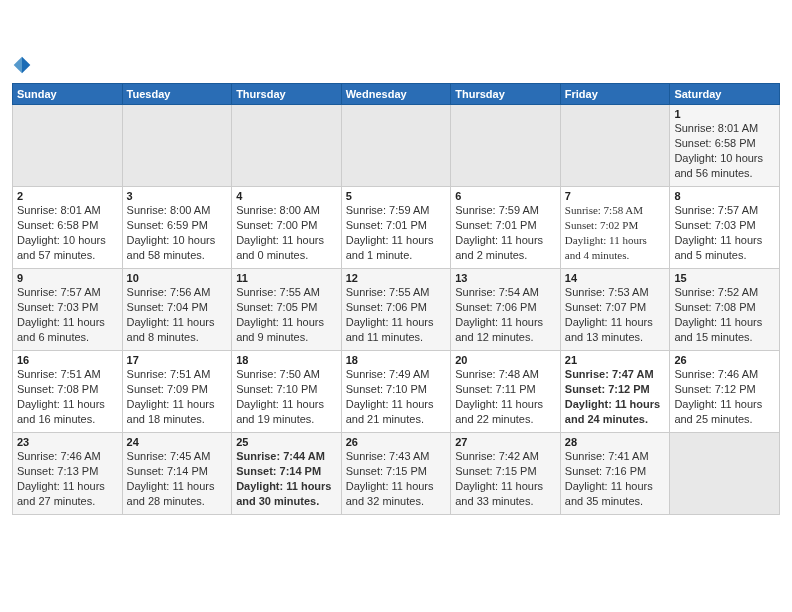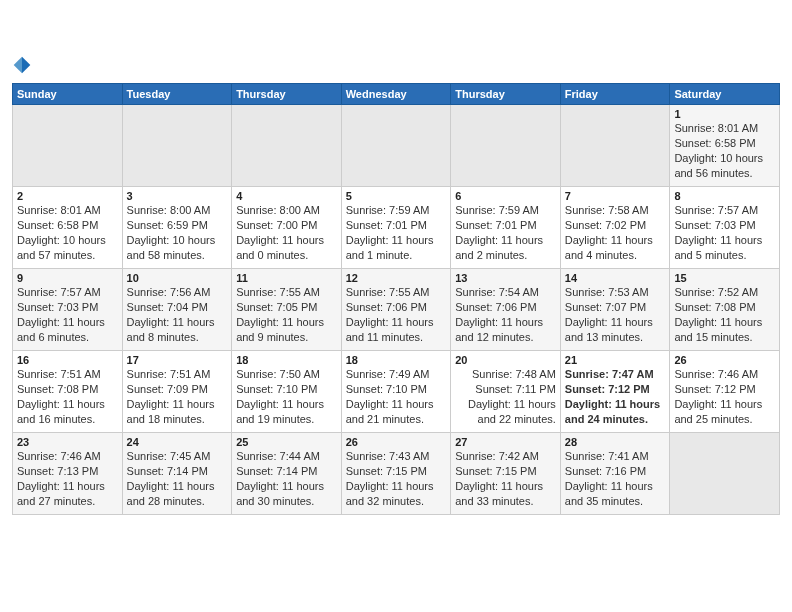--- a/index.html
+++ b/index.html
@@ -177,21 +177,21 @@
           </td>
           <td>
             <span class="day-num">6</span>
             <div class="day-info" style="white-space: pre-line;">Sunrise: 7:59 AM
 Sunset: 7:01 PM
 Daylight: 11 hours
 and 2 minutes.</div>
           </td>
           <td>
             <span class="day-num">7</span>
-            <div class="day-info" style="white-space: pre-line;">Sunrise: 7:58 AM
+            <div class="day-info" style="white-space: pre-line; font-family: Liberation Serif, serif;">Sunrise: 7:58 AM
 Sunset: 7:02 PM
 Daylight: 11 hours
 and 4 minutes.</div>
           </td>
           <td>
             <span class="day-num">8</span>
             <div class="day-info" style="white-space: pre-line;">Sunrise: 7:57 AM
 Sunset: 7:03 PM
 Daylight: 11 hours
 and 5 minutes.</div>
@@ -272,21 +272,21 @@
           </td>
           <td>
             <span class="day-num">18</span>
             <div class="day-info" style="white-space: pre-line;">Sunrise: 7:49 AM
 Sunset: 7:10 PM
 Daylight: 11 hours
 and 21 minutes.</div>
           </td>
           <td>
             <span class="day-num">20</span>
-            <div class="day-info" style="white-space: pre-line; text-align: right;">Sunrise: 7:48 AM
+            <div class="day-info" style="white-space: pre-line;">Sunrise: 7:48 AM
 Sunset: 7:11 PM
 Daylight: 11 hours
 and 22 minutes.</div>
           </td>
           <td>
             <span class="day-num">21</span>
             <div class="day-info" style="white-space: pre-line; font-weight: bold;">Sunrise: 7:47 AM
 Sunset: 7:12 PM
 Daylight: 11 hours
 and 24 minutes.</div>
@@ -309,21 +309,21 @@
           </td>
           <td>
             <span class="day-num">24</span>
             <div class="day-info" style="white-space: pre-line;">Sunrise: 7:45 AM
 Sunset: 7:14 PM
 Daylight: 11 hours
 and 28 minutes.</div>
           </td>
           <td>
             <span class="day-num">25</span>
-            <div class="day-info" style="white-space: pre-line;">Sunrise: 7:44 AM
+            <div class="day-info" style="white-space: pre-line; font-weight: bold;">Sunrise: 7:44 AM
 Sunset: 7:14 PM
 Daylight: 11 hours
 and 30 minutes.</div>
           </td>
           <td>
             <span class="day-num">26</span>
             <div class="day-info" style="white-space: pre-line;">Sunrise: 7:43 AM
 Sunset: 7:15 PM
 Daylight: 11 hours
 and 32 minutes.</div>

